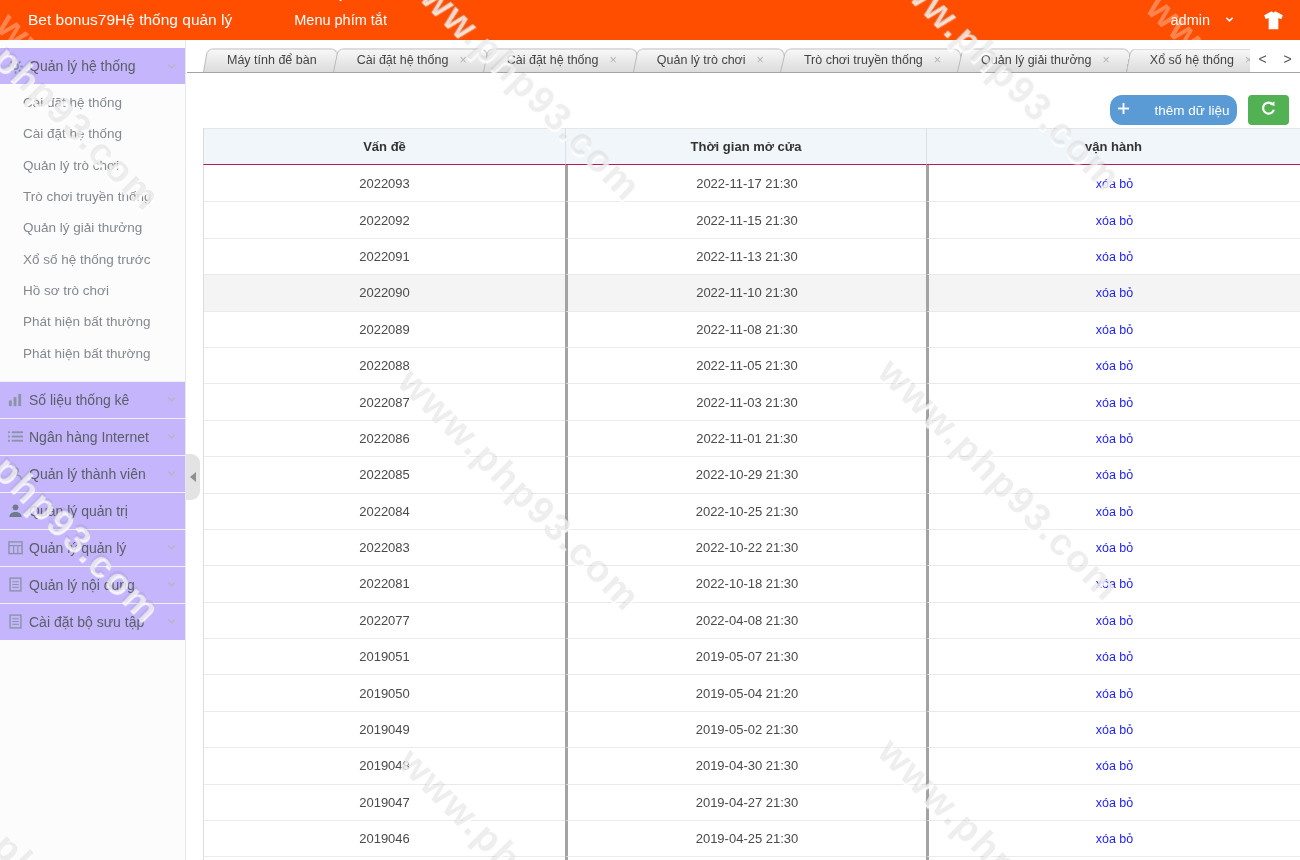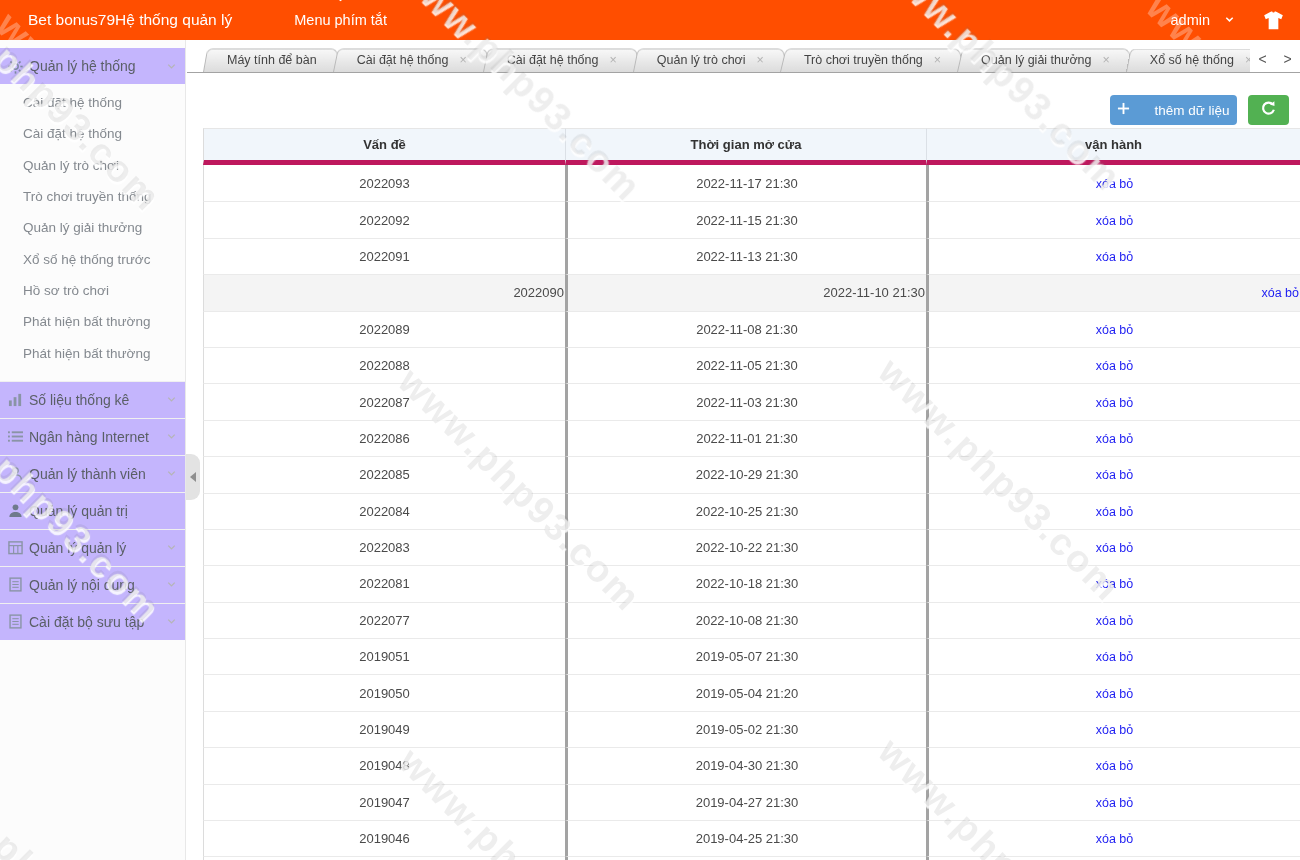--- a/index.html
+++ b/index.html
@@ -70,44 +70,44 @@
   .tab>span{position:relative;z-index:1;}
   .tab .x{margin-left:11px;color:#b3b3b3;font-size:12.5px;cursor:pointer;}
   .tabnav{width:50px;height:26px;display:flex;flex:0 0 auto;background:#fff;}
   .tabnav span{
     flex:1;display:flex;align-items:center;justify-content:center;
     font-size:14px;color:#555;cursor:pointer;
   }
   
   .btn-add{
     position:absolute;top:95px;right:63px;width:127px;height:30px;
-    background:#5b9bd5;color:#fff;border-radius:4px;font-size:13.5px;
+    background:#5b9bd5;color:#fff;border-radius:12px;font-size:13.5px;
     display:flex;align-items:center;justify-content:center;gap:24px;
     cursor:pointer;z-index:12;
   }
   .btn-refresh{
     position:absolute;top:95px;right:11px;width:41px;height:30px;
     background:#52b152;border-radius:4px;display:flex;align-items:center;
     justify-content:center;cursor:pointer;z-index:12;
   }
   
   .grid-wrap{position:absolute;left:203px;top:128px;right:0;bottom:0;overflow:hidden;z-index:9;}
   table.grid{border-collapse:separate;border-spacing:0;width:1097px;table-layout:fixed;}
   table.grid th{
     box-sizing:border-box;height:37px;background:#f1f6fb;
     font-size:13px;font-weight:bold;color:#333;text-align:center;
-    border-top:1px solid #e6e6e6;border-left:1px solid #dbe0e6;border-bottom:5px solid #be185d;
+    border-top:1px solid #e6e6e6;border-left:1px solid #dbe0e6;border-bottom:1px solid #be185d;
   }
   table.grid td{
     box-sizing:border-box;height:36.4px;font-size:13px;color:#4a4a4a;text-align:center;
     border-top:1px solid #eaeaea;border-left:3px solid #a3a3a3;background:#fff;
   }
   table.grid th:first-child,table.grid td:first-child{border-left:1px solid #dcdcdc;}
   table.grid tbody tr:first-child td{border-top:none;}
-  table.grid tr.hl td{background:#f4f4f4;text-align:right;}
+  table.grid tr.hl td{background:#f4f4f4;}
   a.del{color:#1d1df2;font-size:12.5px;text-decoration:none;cursor:pointer;}
   
   .watermark{
     position:absolute;font-size:38px;font-weight:bold;letter-spacing:2px;
     white-space:nowrap;transform:rotate(45deg);transform-origin:left top;
     pointer-events:none;color:rgba(100,100,100,0.11);
     text-shadow:2px 2px 1px rgba(255,255,255,0.85);z-index:60;
   }
   .watermark.white{color:rgba(255,255,255,0.30);text-shadow:none;z-index:1;}
 </style>
@@ -423,21 +423,21 @@
           <td>2022-10-22 21:30</td>
           <td><a class="del">xóa bỏ</a></td>
         </tr>
         <tr>
           <td>2022081</td>
           <td>2022-10-18 21:30</td>
           <td><a class="del">xóa bỏ</a></td>
         </tr>
         <tr>
           <td>2022077</td>
-          <td>2022-10-08 21:30</td>
+          <td>2022-04-08 21:30</td>
           <td><a class="del">xóa bỏ</a></td>
         </tr>
         <tr>
           <td>2019051</td>
           <td>2019-05-07 21:30</td>
           <td><a class="del">xóa bỏ</a></td>
         </tr>
         <tr>
           <td>2019050</td>
           <td>2019-05-04 21:20</td>

